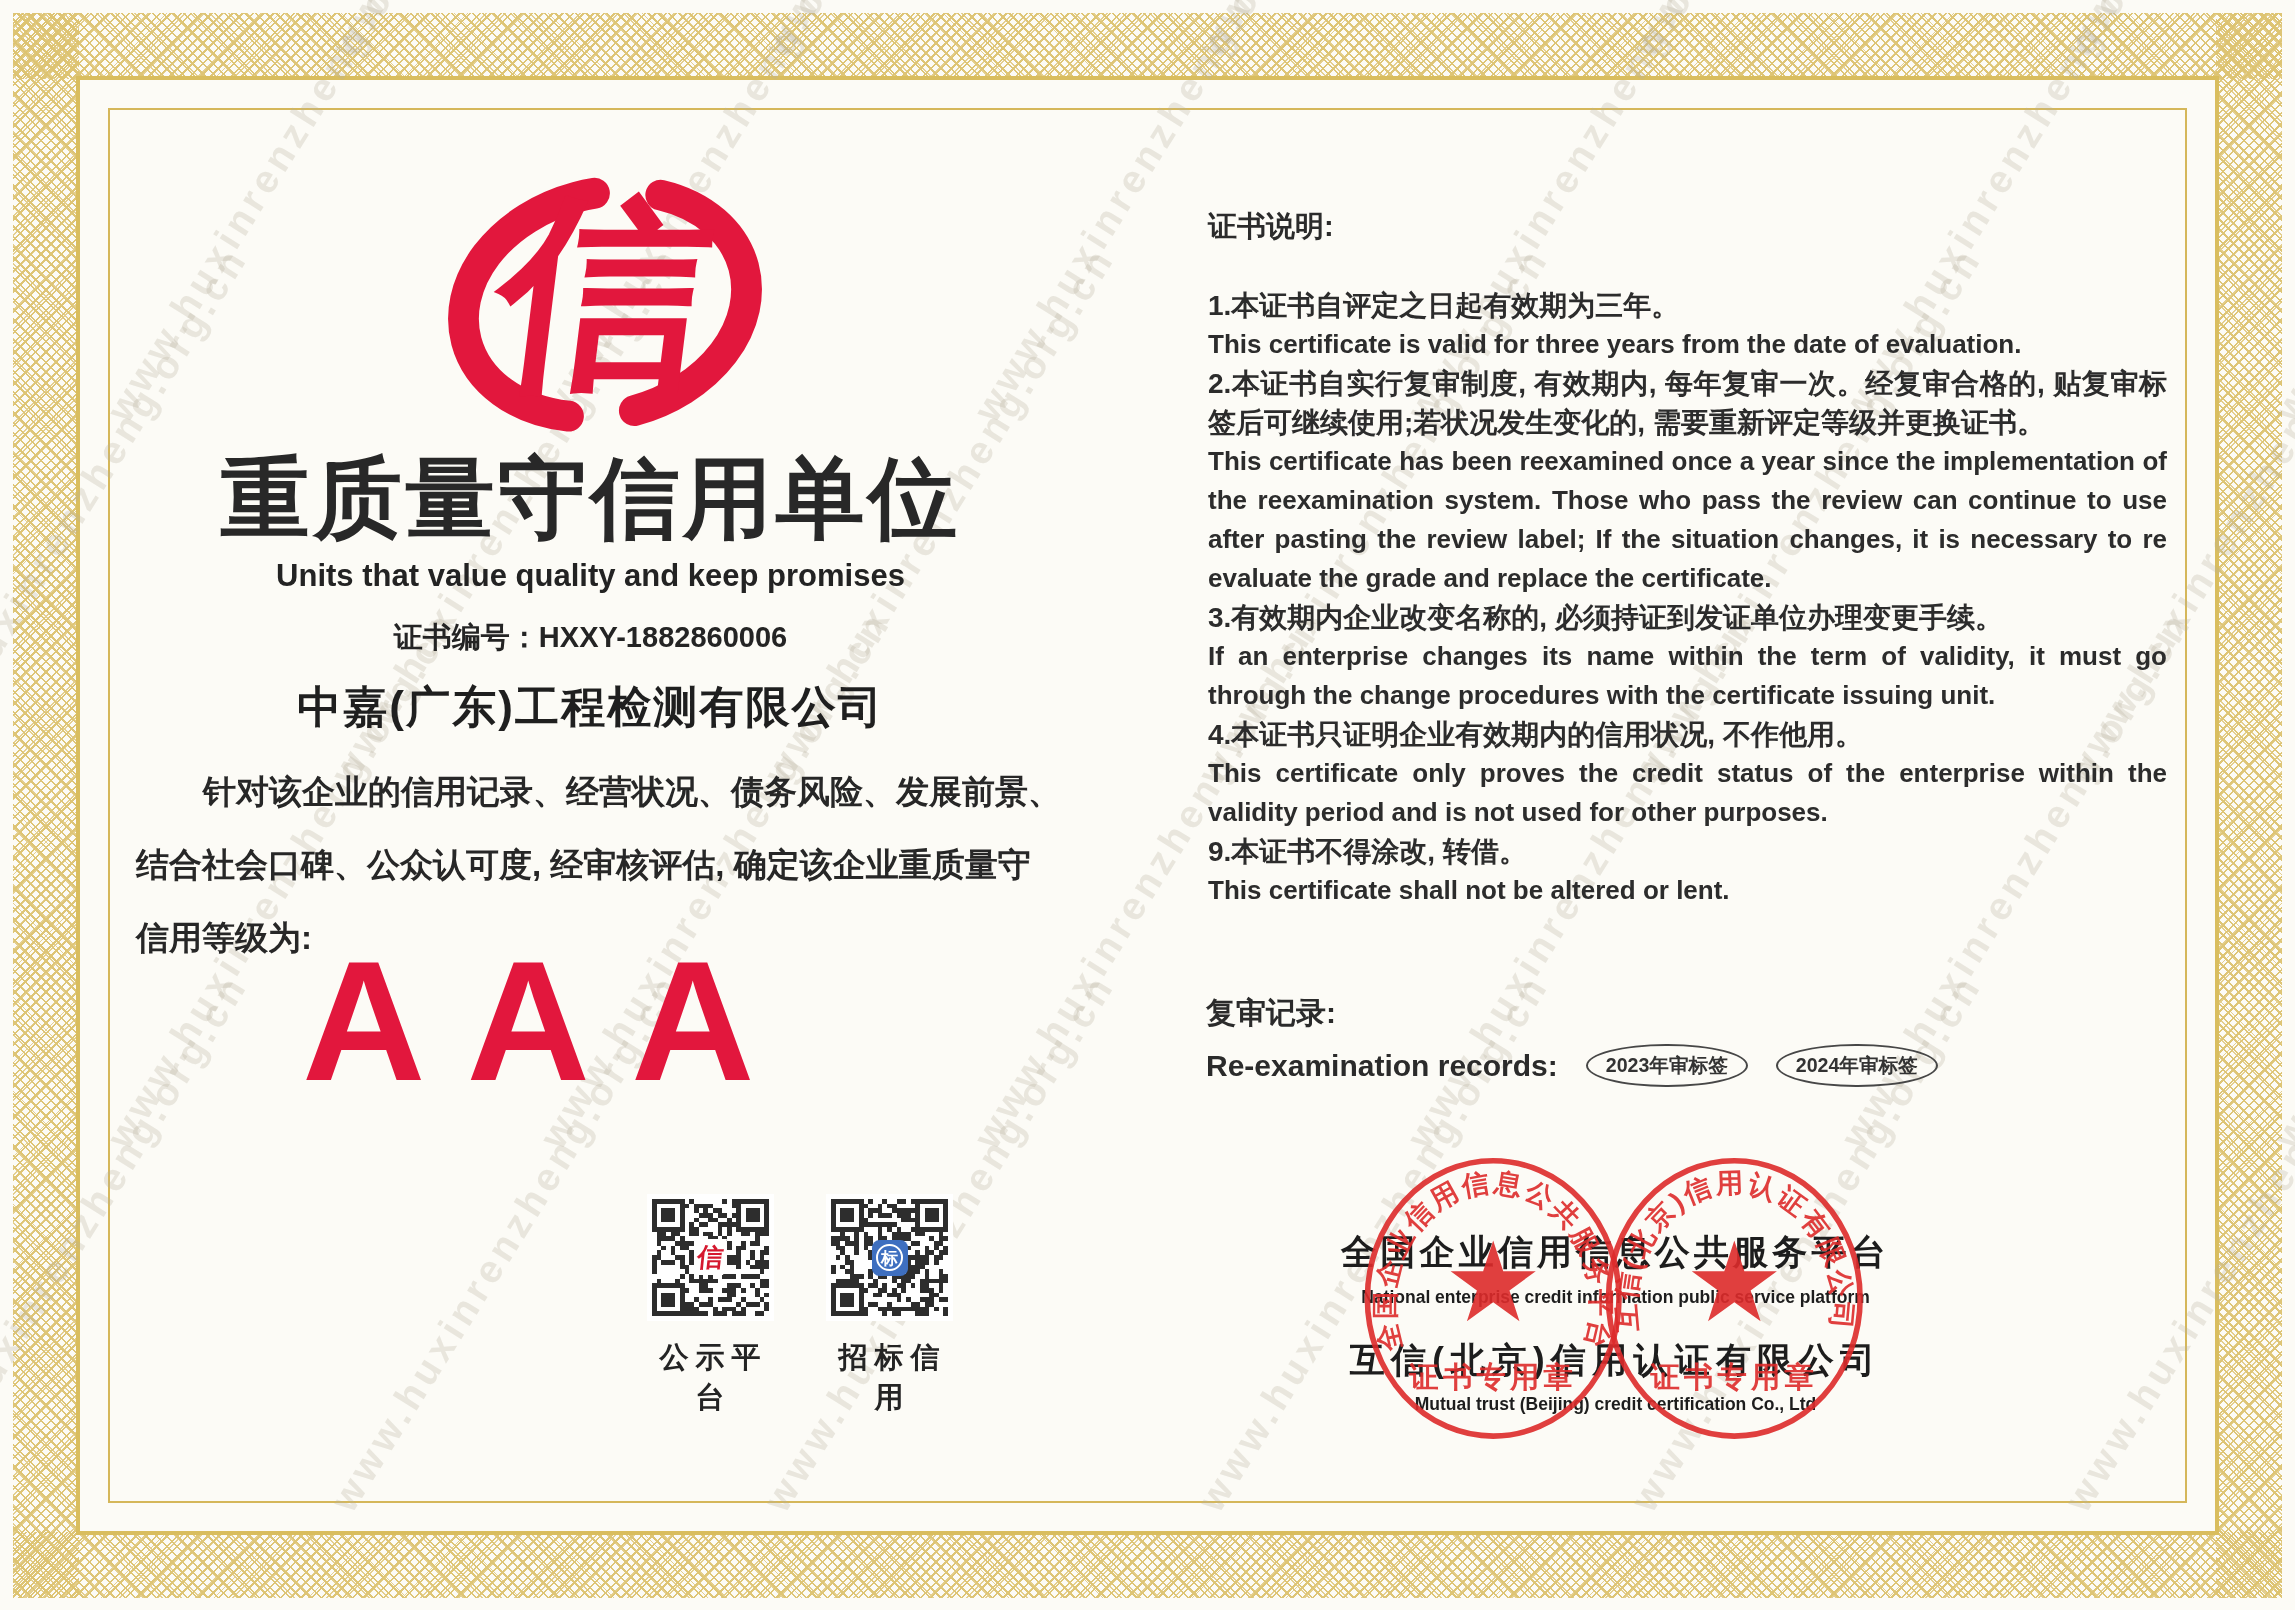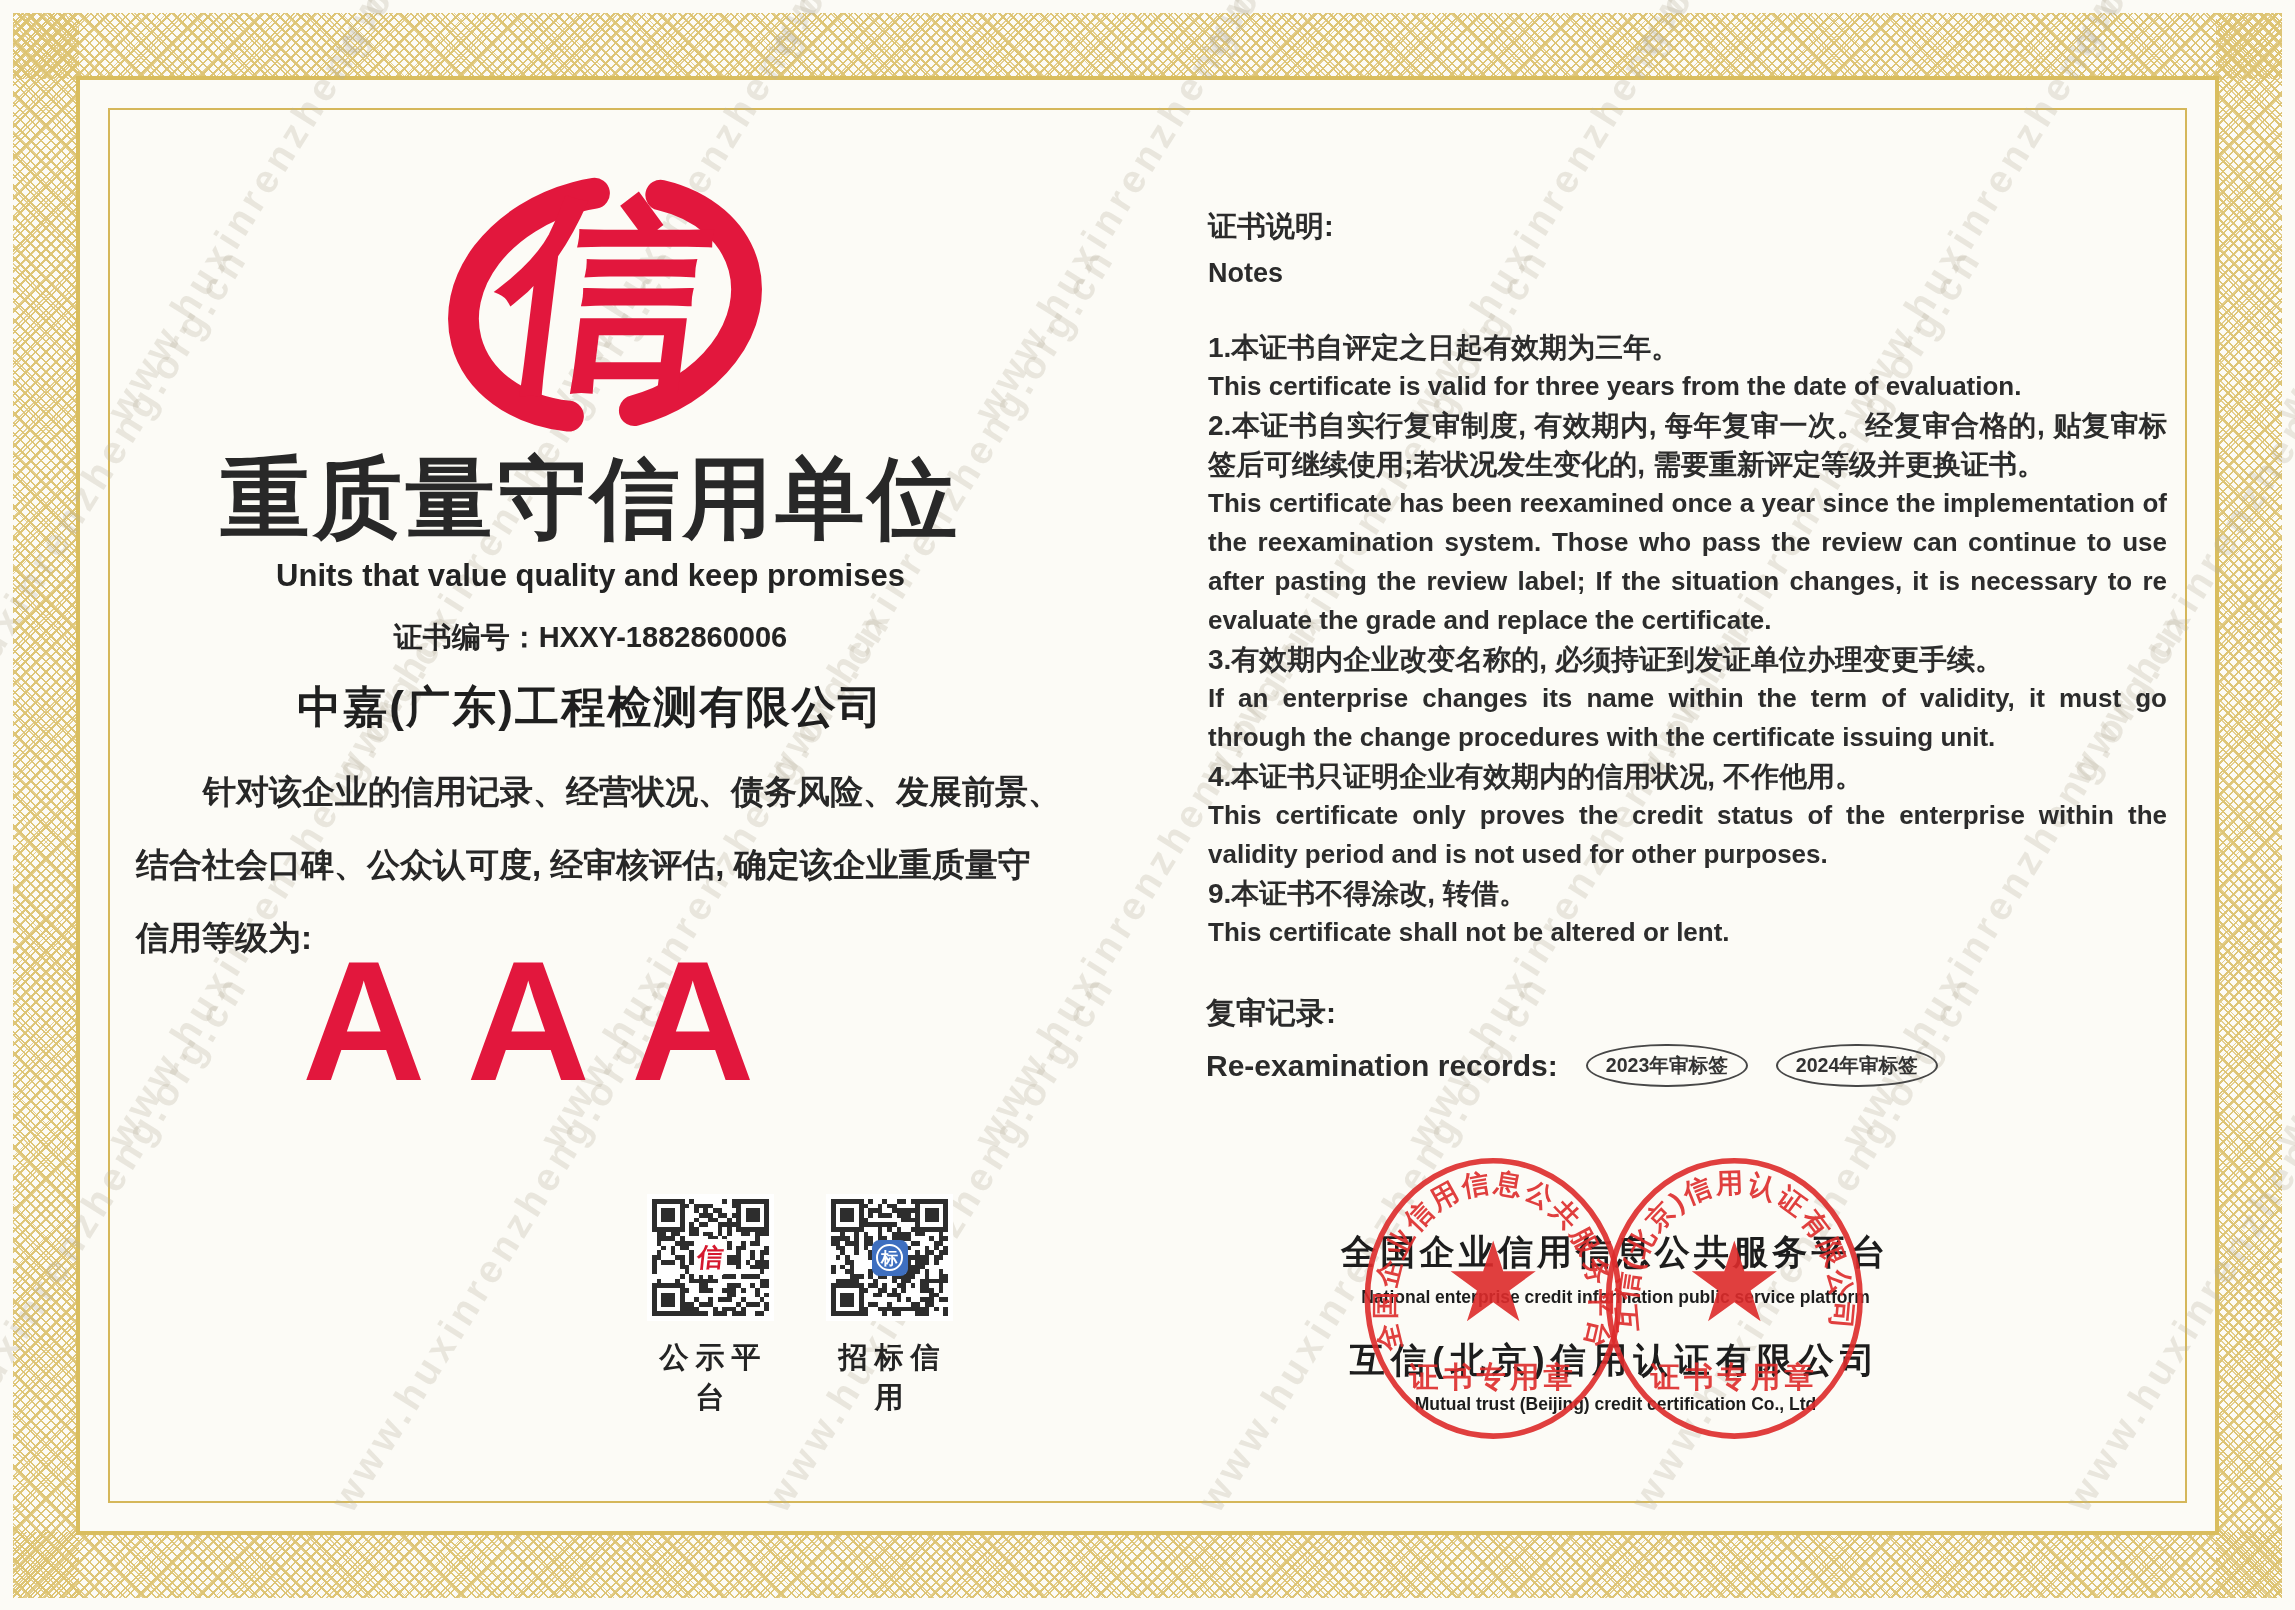--- a/index.html
+++ b/index.html
@@ -778,21 +778,20 @@
         <span class="blue-biao">
             <b>标</b>
           </span>
       </div>
     </div>
     <div class="qr-label">招标信用</div>
   </div>
 
   <div class="abs rp">
     <div class="n-title-cn">证书说明:</div>
-    <div class="n-title-en">Notes</div>
     <div class="rp-notes">
       <div class="note-cn">1.本证书自评定之日起有效期为三年。</div>
       <div class="note-en">This certificate is valid for three years from the date of evaluation.</div>
       <div class="note-cn">2.本证书自实行复审制度, 有效期内, 每年复审一次。经复审合格的, 贴复审标签后可继续使用;若状况发生变化的, 需要重新评定等级并更换证书。</div>
       <div class="note-en">This certificate has been reexamined once a year since the implementation of the reexamination system. Those who pass the review can continue to use after pasting the review label; If the situation changes, it is necessary to re evaluate the grade and replace the certificate.</div>
       <div class="note-cn">3.有效期内企业改变名称的, 必须持证到发证单位办理变更手续。</div>
       <div class="note-en">If an enterprise changes its name within the term of validity, it must go through the change procedures with the certificate issuing unit.</div>
       <div class="note-cn">4.本证书只证明企业有效期内的信用状况, 不作他用。</div>
       <div class="note-en">This certificate only proves the credit status of the enterprise within the validity period and is not used for other purposes.</div>
       <div class="note-cn">9.本证书不得涂改, 转借。</div>

